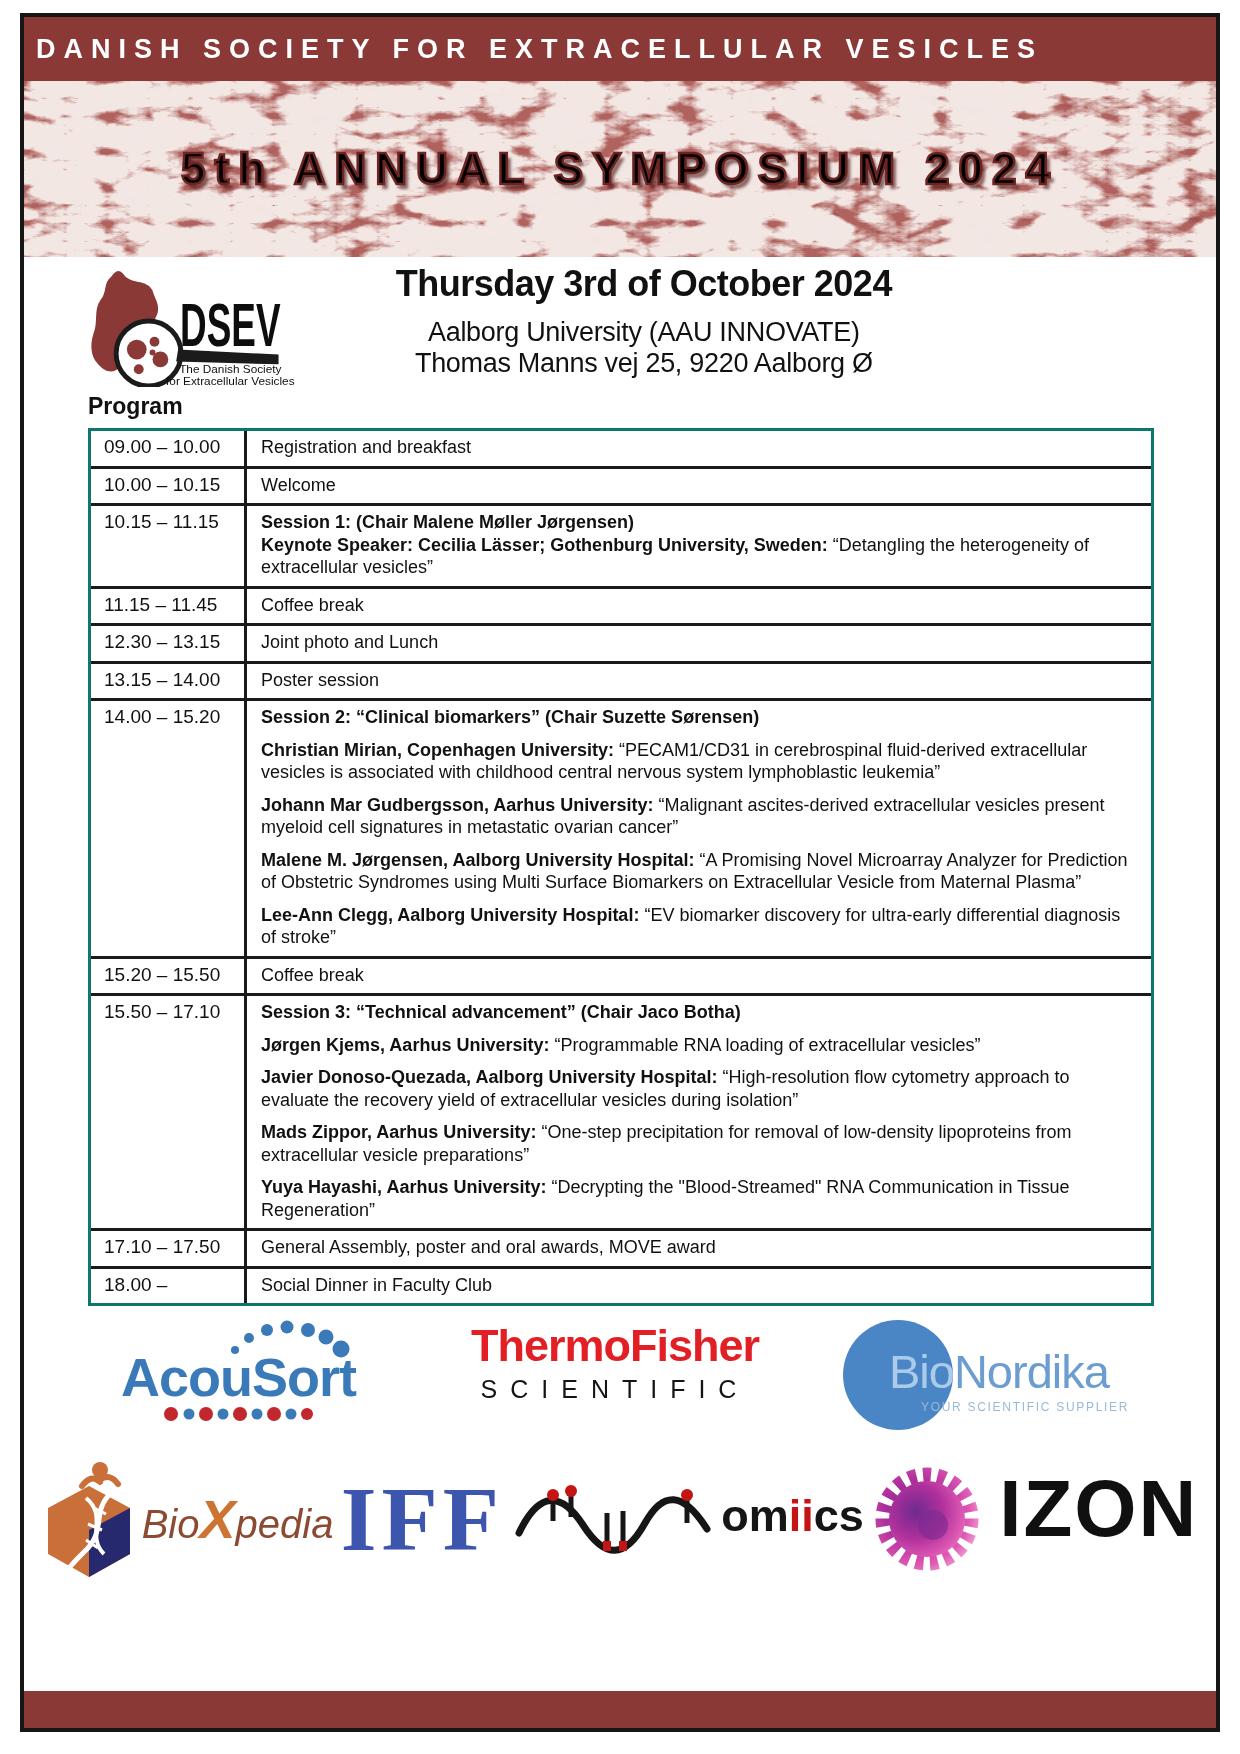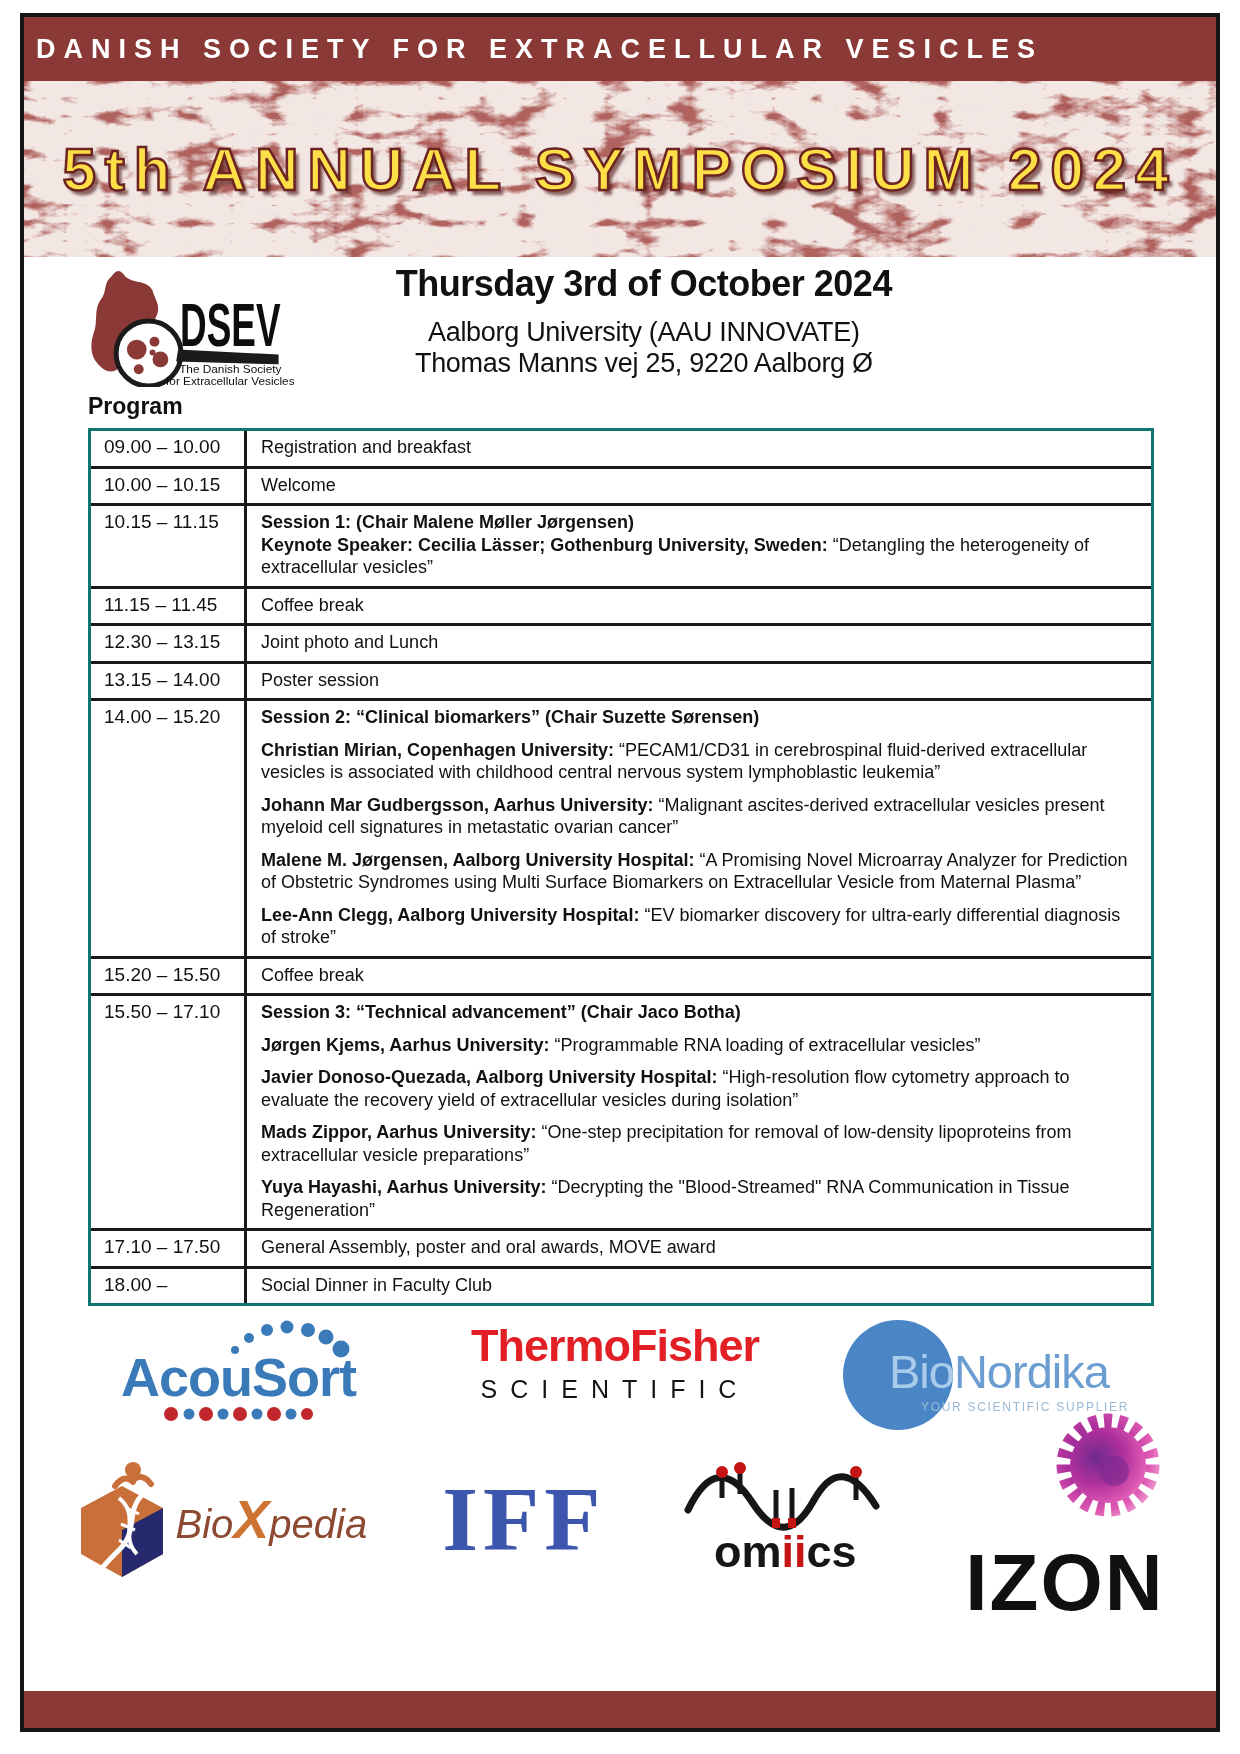--- a/index.html
+++ b/index.html
@@ -18,21 +18,21 @@
     display: flex; align-items: center; padding-left: 12px;
     font-size: 27px; font-weight: 700; letter-spacing: 8px; white-space: nowrap;
   }
   
   .band-title {
     position: relative; height: 176px; background: #9b4f4a; overflow: hidden;
   }
   .band-title svg.texture { position: absolute; inset: 0; width: 100%; height: 100%; }
   .band-title .title-text {
     position: absolute; inset: 0; display: flex; align-items: center; justify-content: center;
-    font-size: 60px; font-weight: 700; letter-spacing: 9px; color: #fde047;
+    font-size: 44px; font-weight: 700; letter-spacing: 9px; color: #000000;
     -webkit-text-stroke: 2.5px #6b2422;
     text-shadow: 4px 5px 3px rgba(70,15,12,0.6);
     white-space: nowrap;
   }
   
   .info-row { position: relative; height: 126px; padding: 6px 30px 0 40px; }
   .dsev-logo { position: absolute; left: 42px; top: 2px; }
   .event-block {
     position: absolute; left: 52%; top: 6px; transform: translateX(-50%);
     text-align: center; white-space: nowrap;
@@ -68,24 +68,24 @@
   .bn-circle { position: absolute; left: 6px; top: 0; width: 110px; height: 110px; border-radius: 50%; background: #4a86c6; }
   .bn-text { position: absolute; left: 52px; top: 24px; font-size: 47px; letter-spacing: -1px; }
   .bn-text .bn-bio { color: #aacbe9; }
   .bn-text .bn-nordika { color: #6b9dd1; }
   .bn-sub { position: absolute; left: 84px; top: 80px; font-size: 12px; letter-spacing: 1.7px; color: #9ab9d6; white-space: nowrap; }
   .bx { display: flex; align-items: center; font-style: italic; }
   .bx-text { white-space: nowrap; }
   .bx-bio, .bx-pedia { font-size: 40px; color: #8d4a33; }
   .bx-x { font-size: 54px; font-weight: 700; color: #cd7433; }
   .iff-text { font-family: "Liberation Serif", serif; font-weight: 700; font-size: 92px; color: #3c55ad; letter-spacing: 5px; }
-  .omiics { display: flex; flex-direction: column; align-items: center; }
+  .omiics { display: flex; flex-direction: row; align-items: center; }
   .omiics-text { font-size: 45px; font-weight: 800; letter-spacing: 0px; margin-top: -6px; color: #161616; }
   .omiics-text .red { color: #c41414; }
-  .izon { display: flex; align-items: flex-end; gap: 16px; flex-direction: column; }
+  .izon { display: flex; align-items: flex-start; gap: 16px; }
   .izon-text { font-size: 80px; font-weight: 800; color: #101010; letter-spacing: 2px; }
   
   .footer-bar { margin-top: auto; height: 37px; background: #8a3937; width: 100%; }
 </style>
 </head>
 <body>
 
 <div class="page">
 
   <div class="band-society">

